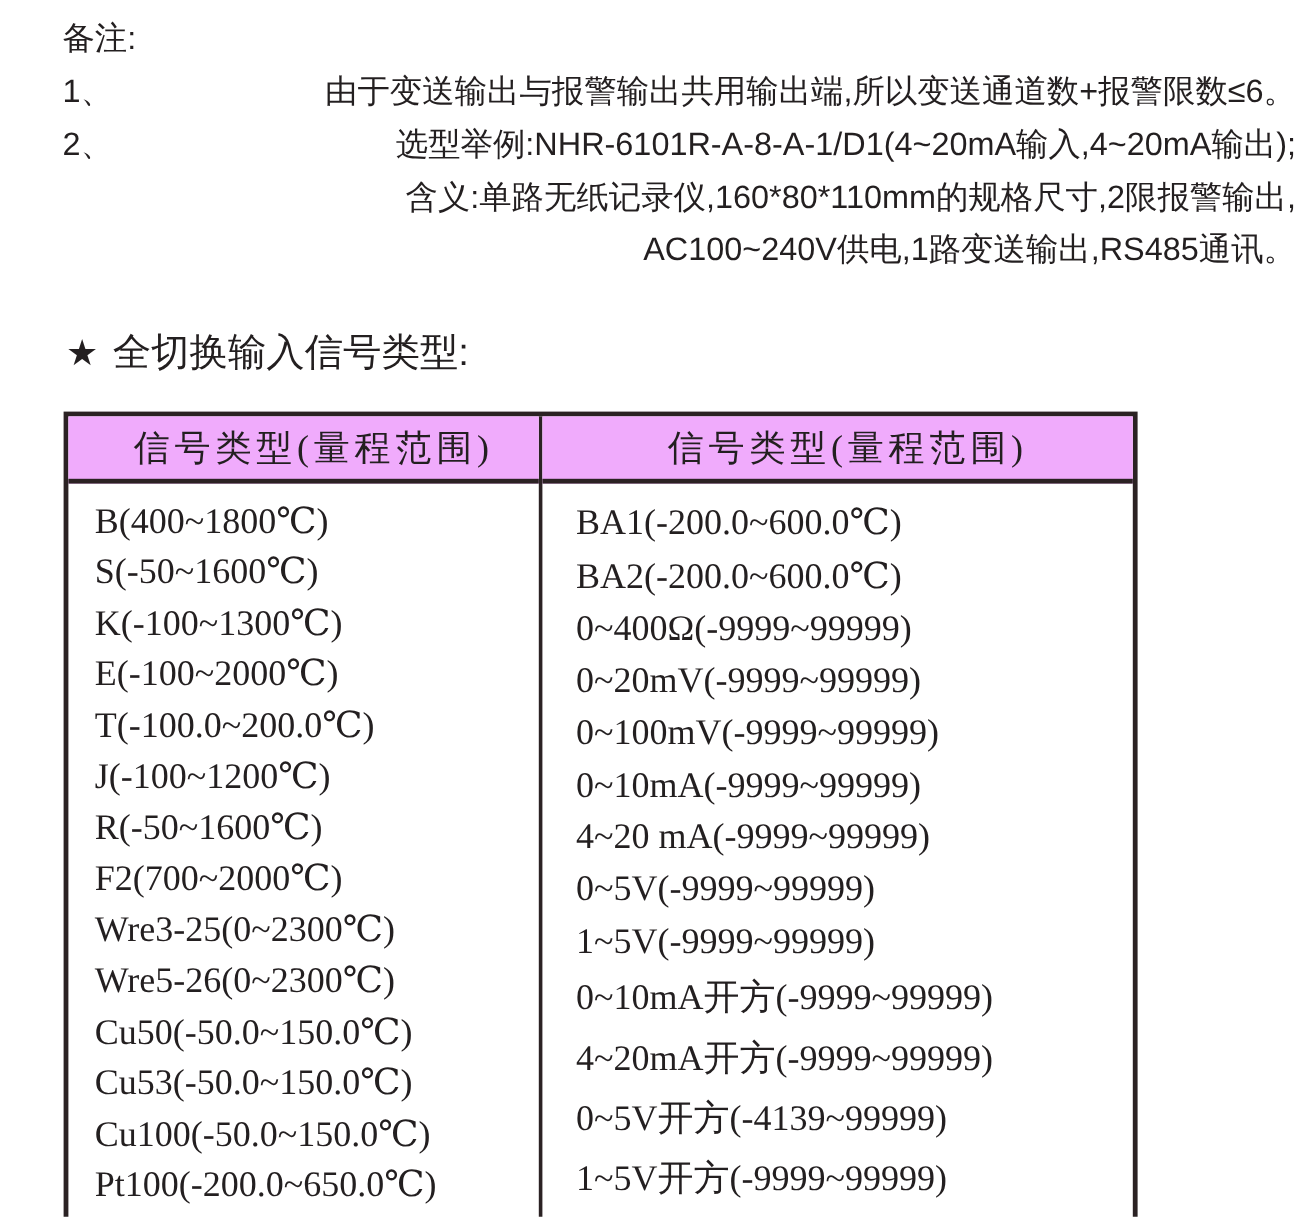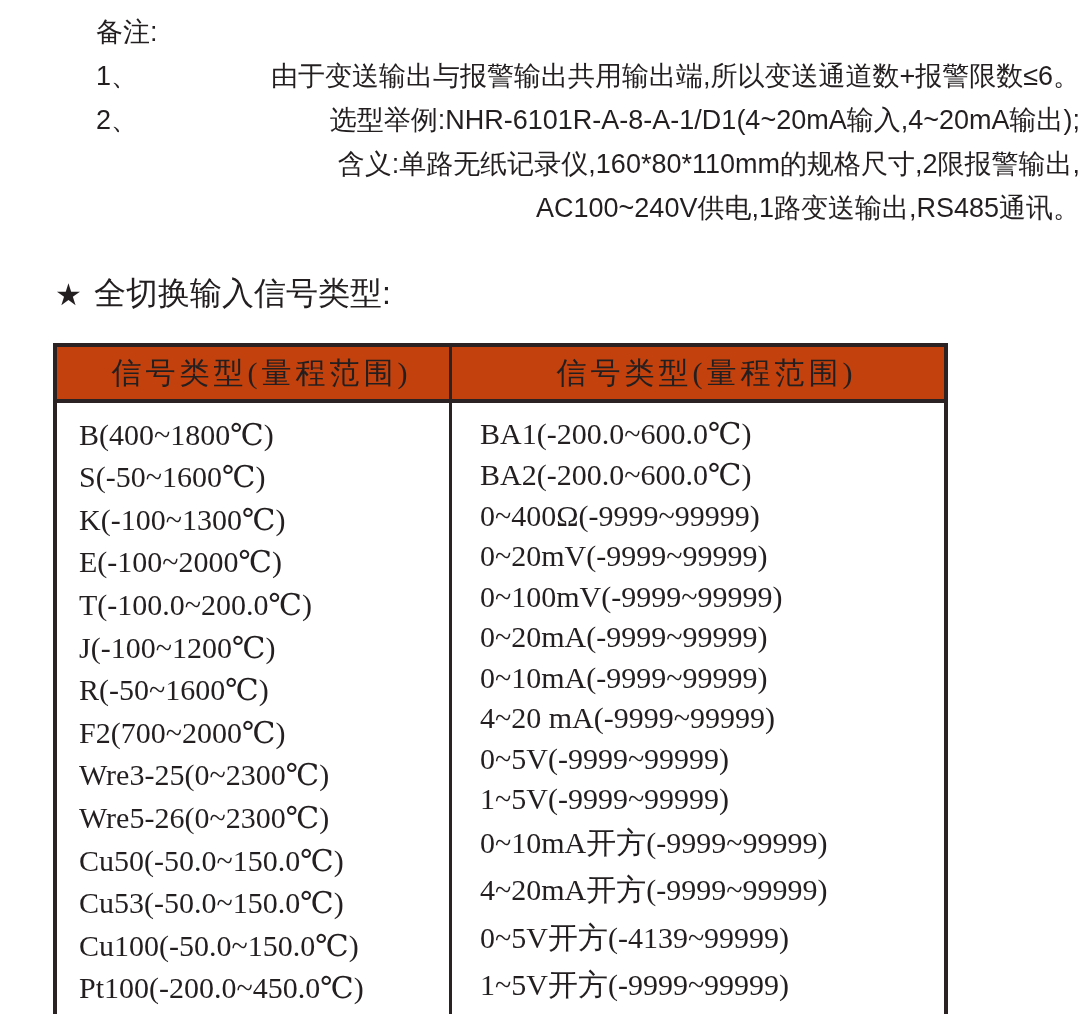--- a/index.html
+++ b/index.html
@@ -6,21 +6,21 @@
   body{
     width:1080px;height:1014px;
     background:#ffffff;
     color:#231f20;
     font-family:"Liberation Sans", sans-serif;
     overflow:hidden;
   }
   
   .notes{
     padding-top:10px;
-    margin-left:96px;
+    margin-left:52px;
     font-size:27px;
     line-height:44px;
   }
   .notes-title{font-weight:500;}
   .note{display:flex;align-items:flex-start;}
   .note-num{flex:none;width:41px;}
   .note-lines{flex:1;}
   .note-line{white-space:nowrap;text-align:right;}
   
   .section-heading{
@@ -37,21 +37,21 @@
     box-sizing:border-box;
     border:4px solid #2b2223;
     display:flex;
     font-family:"Liberation Serif","DejaVu Serif",serif;
   }
   .sig-col{display:flex;flex-direction:column;box-sizing:border-box;}
   .sig-col-1{width:395px;border-right:3px solid #2b2223;}
   .sig-col-2{flex:1;}
   .col-header{
     height:52px;flex:none;
-    background:#c2410c;
+    background:#f0abfc;
     border-bottom:4px solid #2b2223;
     display:flex;align-items:center;justify-content:center;
     font-size:30px;
     letter-spacing:4px;
     white-space:nowrap;
     padding-left:17px;
   }
   .col-body{
     flex:1;
     display:flex;flex-direction:column;
@@ -99,32 +99,31 @@
         <div class="table-row">E(-100~2000℃)</div>
         <div class="table-row">T(-100.0~200.0℃)</div>
         <div class="table-row">J(-100~1200℃)</div>
         <div class="table-row">R(-50~1600℃)</div>
         <div class="table-row">F2(700~2000℃)</div>
         <div class="table-row">Wre3-25(0~2300℃)</div>
         <div class="table-row">Wre5-26(0~2300℃)</div>
         <div class="table-row">Cu50(-50.0~150.0℃)</div>
         <div class="table-row">Cu53(-50.0~150.0℃)</div>
         <div class="table-row">Cu100(-50.0~150.0℃)</div>
-        <div class="table-row">Pt100(-200.0~450.0℃)</div>
+        <div class="table-row">Pt100(-200.0~650.0℃)</div>
       </div>
   </div>
   <div class="sig-col sig-col-2">
     <div class="col-header">信号类型(量程范围)</div>
     <div class="col-body">
         <div class="table-row">BA1(-200.0~600.0℃)</div>
         <div class="table-row">BA2(-200.0~600.0℃)</div>
         <div class="table-row">0~400Ω(-9999~99999)</div>
         <div class="table-row">0~20mV(-9999~99999)</div>
         <div class="table-row">0~100mV(-9999~99999)</div>
-        <div class="table-row">0~20mA(-9999~99999)</div>
         <div class="table-row">0~10mA(-9999~99999)</div>
         <div class="table-row">4~20 mA(-9999~99999)</div>
         <div class="table-row">0~5V(-9999~99999)</div>
         <div class="table-row">1~5V(-9999~99999)</div>
         <div class="table-row">0~10mA开方(-9999~99999)</div>
         <div class="table-row">4~20mA开方(-9999~99999)</div>
         <div class="table-row">0~5V开方(-4139~99999)</div>
         <div class="table-row">1~5V开方(-9999~99999)</div>
       </div>
   </div>

